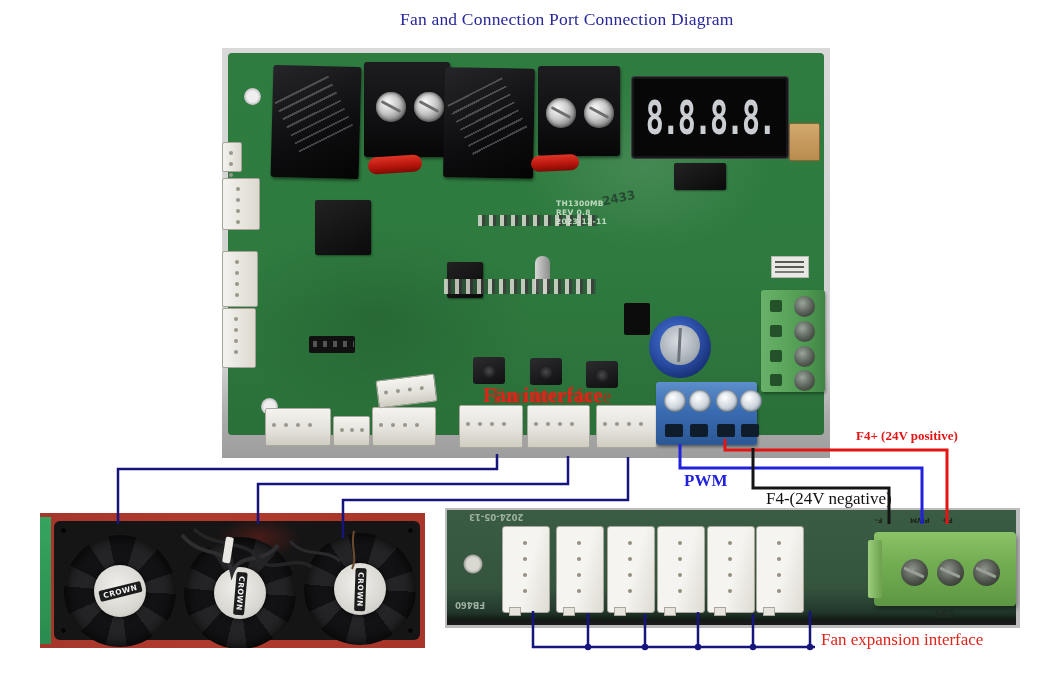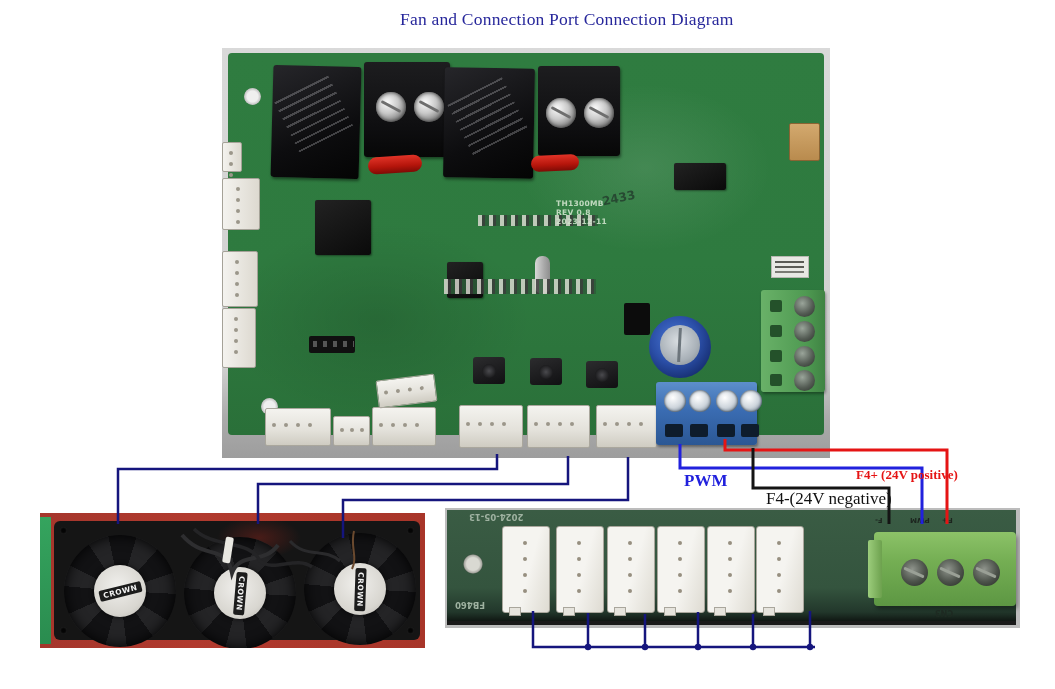--- a/index.html
+++ b/index.html
@@ -5,21 +5,21 @@
   html,body{margin:0;padding:0;background:#ffffff;}
   .stage{position:relative;width:1055px;height:689px;background:#ffffff;overflow:hidden;
          font-family:"Liberation Serif",serif;}
 
   
   .title{position:absolute;left:400px;top:9px;font-size:17.5px;color:#27279b;letter-spacing:.2px;}
   .lbl{position:absolute;z-index:5;white-space:nowrap;}
   .lbl-fanif{left:483px;top:383px;font-size:21px;font-weight:bold;color:#e0241a;
              text-shadow:9px 1px 0 rgba(205,30,20,.55);}
   .lbl-pwm{left:684px;top:471px;font-size:17px;font-weight:bold;color:#2121dd;}
-  .lbl-f4pos{left:856px;top:428px;font-size:13px;font-weight:bold;color:#e51414;margin-top:39px;}
+  .lbl-f4pos{left:856px;top:428px;font-size:13px;font-weight:bold;color:#e51414;}
   .lbl-f4neg{left:766px;top:489px;font-size:17px;color:#111;}
   .lbl-expif{left:821px;top:630px;font-size:17px;color:#e0241a;}
 
   
   .photo{position:absolute;overflow:hidden;}
   .main-photo{left:222px;top:48px;width:608px;height:410px;z-index:1;
     background:linear-gradient(180deg,#d9d9d9 0%,#cfcfcf 78%,#ababab 90%,#9d9d9d 100%);}
   .fan-photo{left:40px;top:513px;width:385px;height:135px;z-index:1;
     background:linear-gradient(90deg,#a5362c,#b13a2e 40%,#a83529);}
   .exp-photo{left:445px;top:508px;width:575px;height:120px;z-index:1;
@@ -163,20 +163,23 @@
         <div class="screw" style="left:50px;top:30px;"></div>
       </div>
       <div class="relay" style="left:216px;top:15px;width:90px;height:110px;transform:rotate(1deg);">
           <div class="marks"></div>
         </div>
       <div class="tblock" style="left:310px;top:13px;width:82px;height:90px;">
         <div class="screw" style="left:8px;top:32px;"></div>
         <div class="screw" style="left:46px;top:32px;"></div>
       </div>
 
+      <div class="seg" style="left:404px;top:24px;width:152px;height:77px;">
+        <span class="digits">8.8.8.8.</span>
+      </div>
       <div class="tanconn" style="left:561px;top:70px;width:29px;height:36px;"></div>
 
       <div class="redcyl" style="left:140px;top:103px;width:54px;height:17px;transform:rotate(-4deg);"></div>
       <div class="redcyl" style="left:303px;top:102px;width:48px;height:16px;transform:rotate(-3deg);"></div>
 
       <div class="icchip" style="left:446px;top:110px;width:52px;height:27px;"></div>
       <div class="icchip" style="left:87px;top:147px;width:56px;height:55px;"></div>
       <div class="icchip" style="left:219px;top:209px;width:36px;height:36px;"></div>
       <div class="xtal" style="left:307px;top:203px;width:15px;height:38px;"></div>
 
@@ -293,23 +296,25 @@
       <div class="exp-term">
         <div class="flange"></div>
         <div class="tscrew" style="left:27px;"></div>
         <div class="tscrew" style="left:63px;"></div>
         <div class="tscrew" style="left:99px;"></div>
       </div>
       <div class="cnref flip">CN3</div>
     </div>
   </div>
 
+  <div class="lbl lbl-fanif">Fan interface</div>
   <div class="lbl lbl-pwm">PWM</div>
   <div class="lbl lbl-f4pos">F4+ (24V positive)</div>
   <div class="lbl lbl-f4neg">F4-(24V negative)</div>
+  <div class="lbl lbl-expif">Fan expansion interface</div>
 
   <svg class="wires" width="1055" height="689">
 
     <polyline points="497,454 497,469 118,469 118,524" fill="none" stroke="#15157d" stroke-width="2.5"></polyline>
     <polyline points="568,456 568,484 258,484 258,524" fill="none" stroke="#15157d" stroke-width="2.5"></polyline>
     <polyline points="628,457 628,500 343,500 343,538" fill="none" stroke="#15157d" stroke-width="2.5"></polyline>
 
     <polyline points="680,444 680,468 922,468 922,524" fill="none" stroke="#2121dd" stroke-width="3"></polyline>
     <polyline points="725,439 725,450 947,450 947,524" fill="none" stroke="#e51414" stroke-width="3"></polyline>
     <polyline points="753,448 753,488 889,488 889,524" fill="none" stroke="#141414" stroke-width="3"></polyline>

